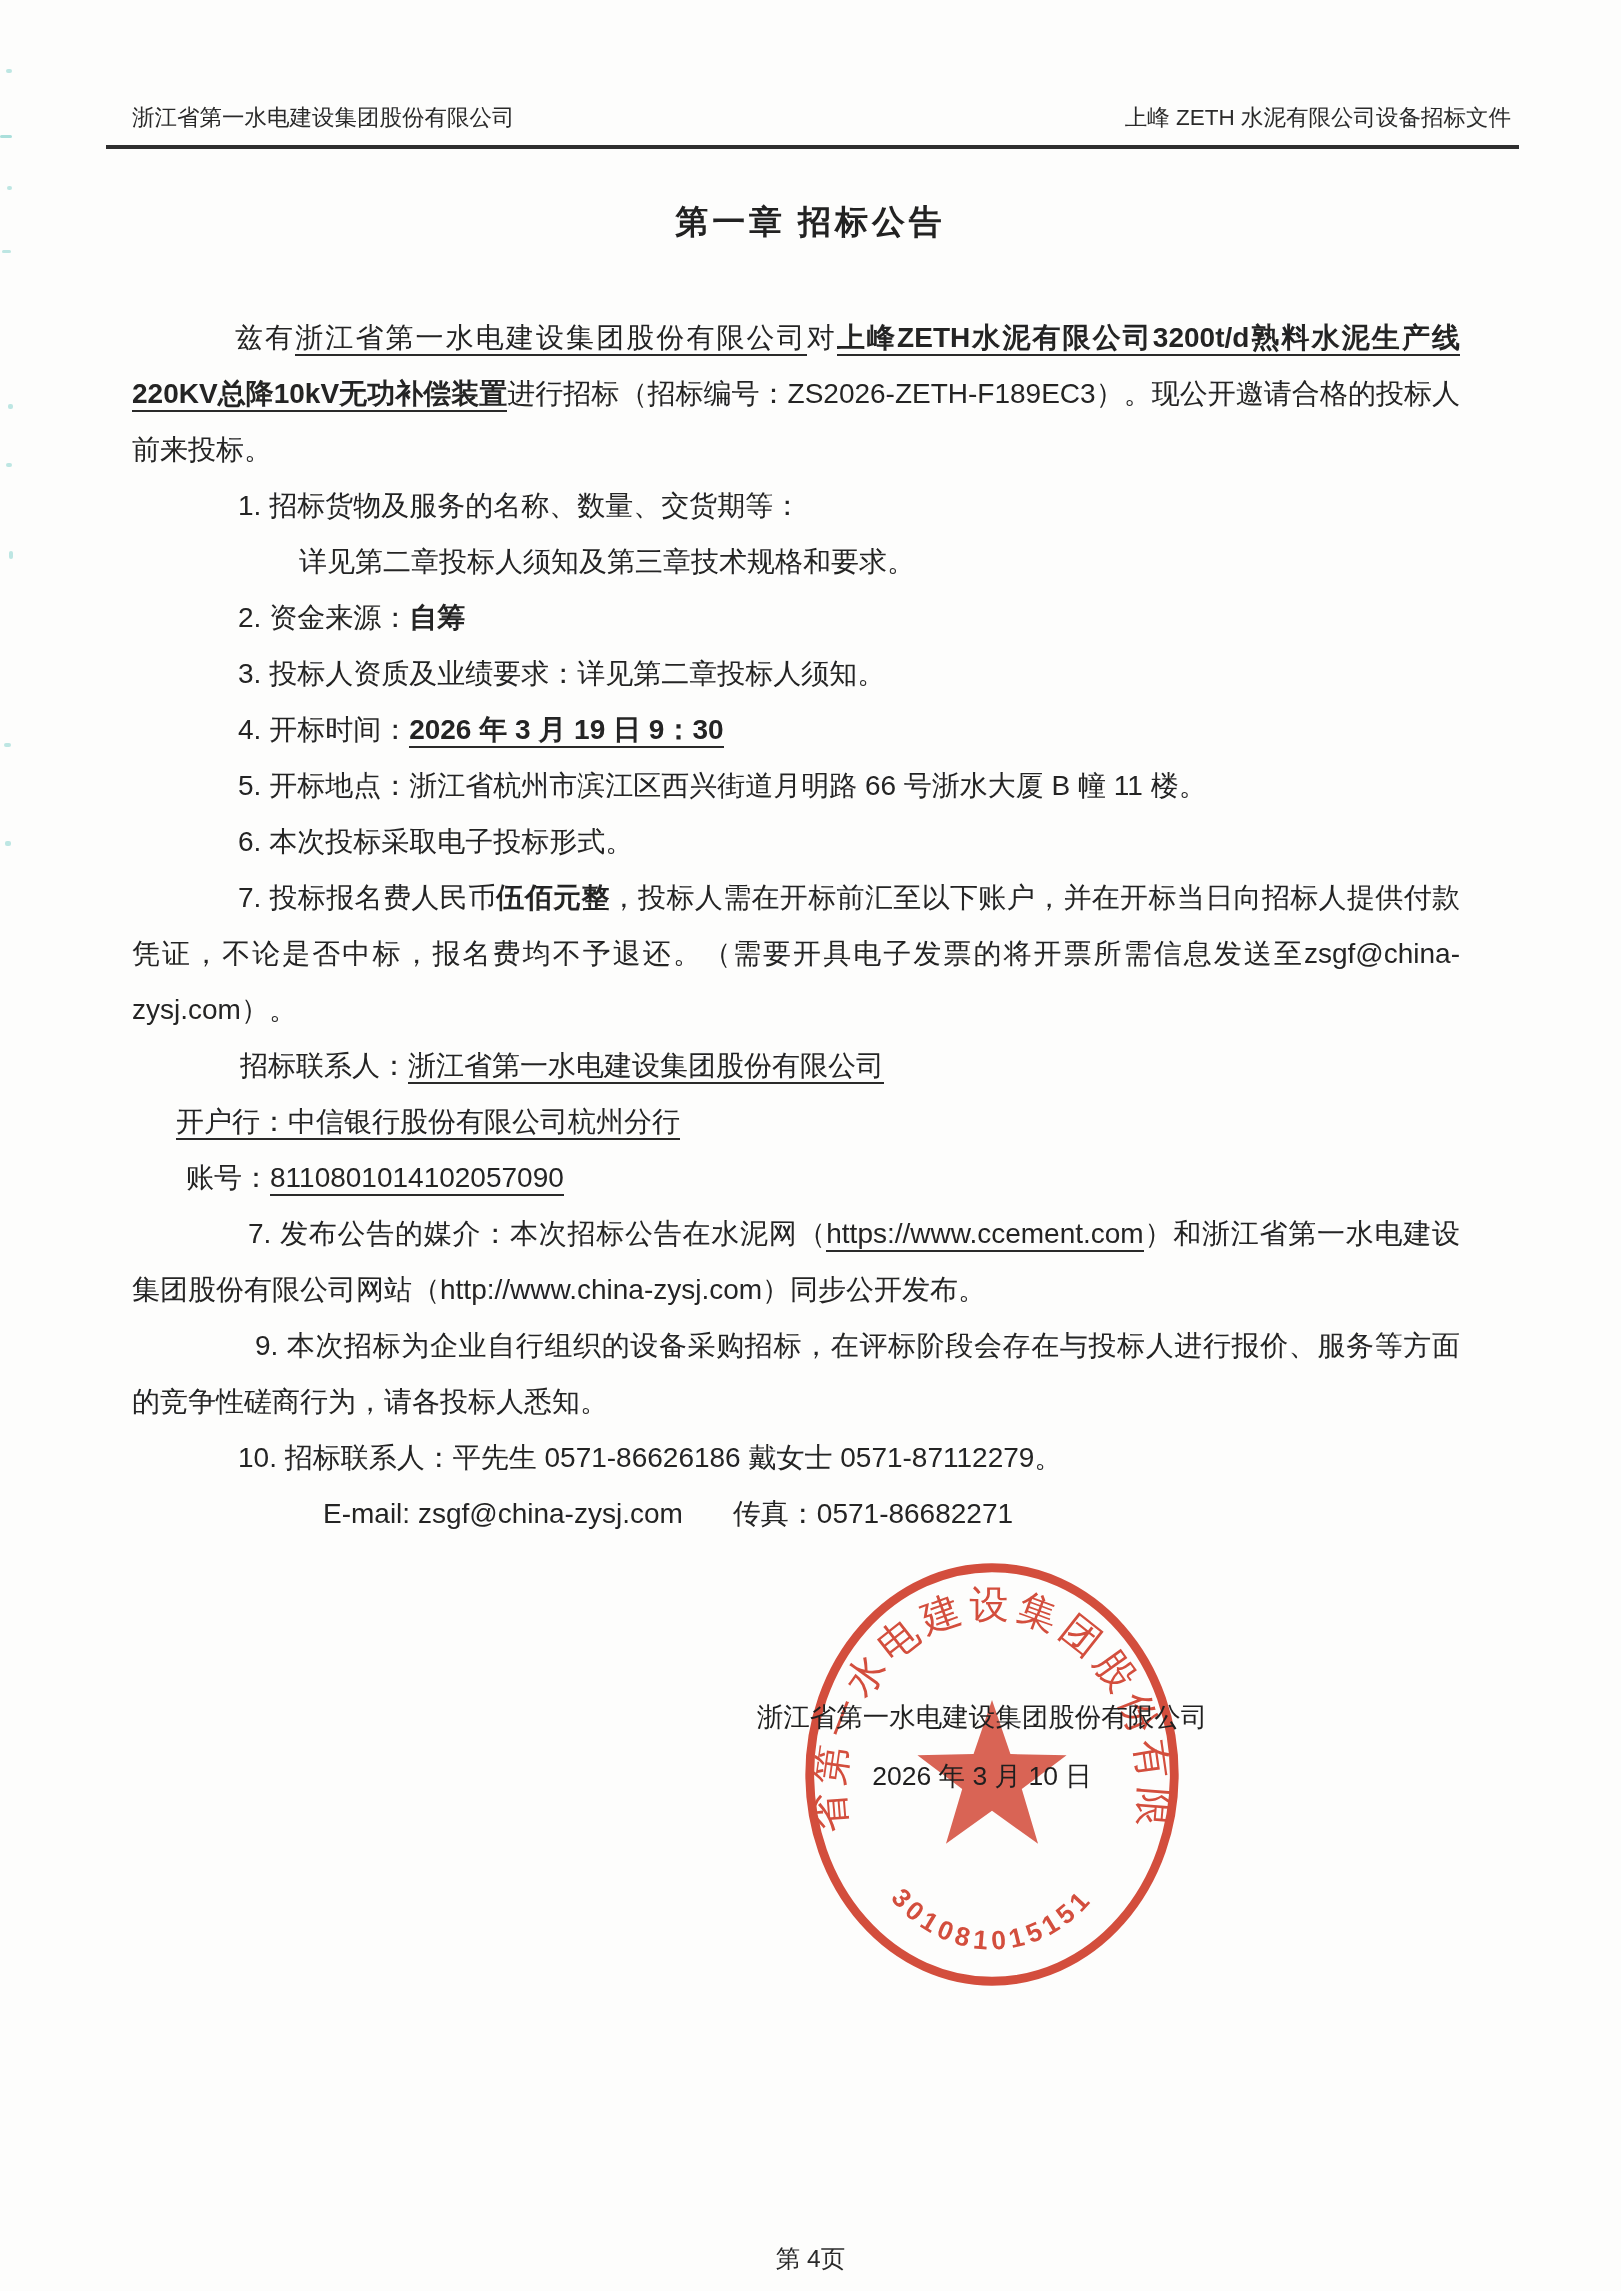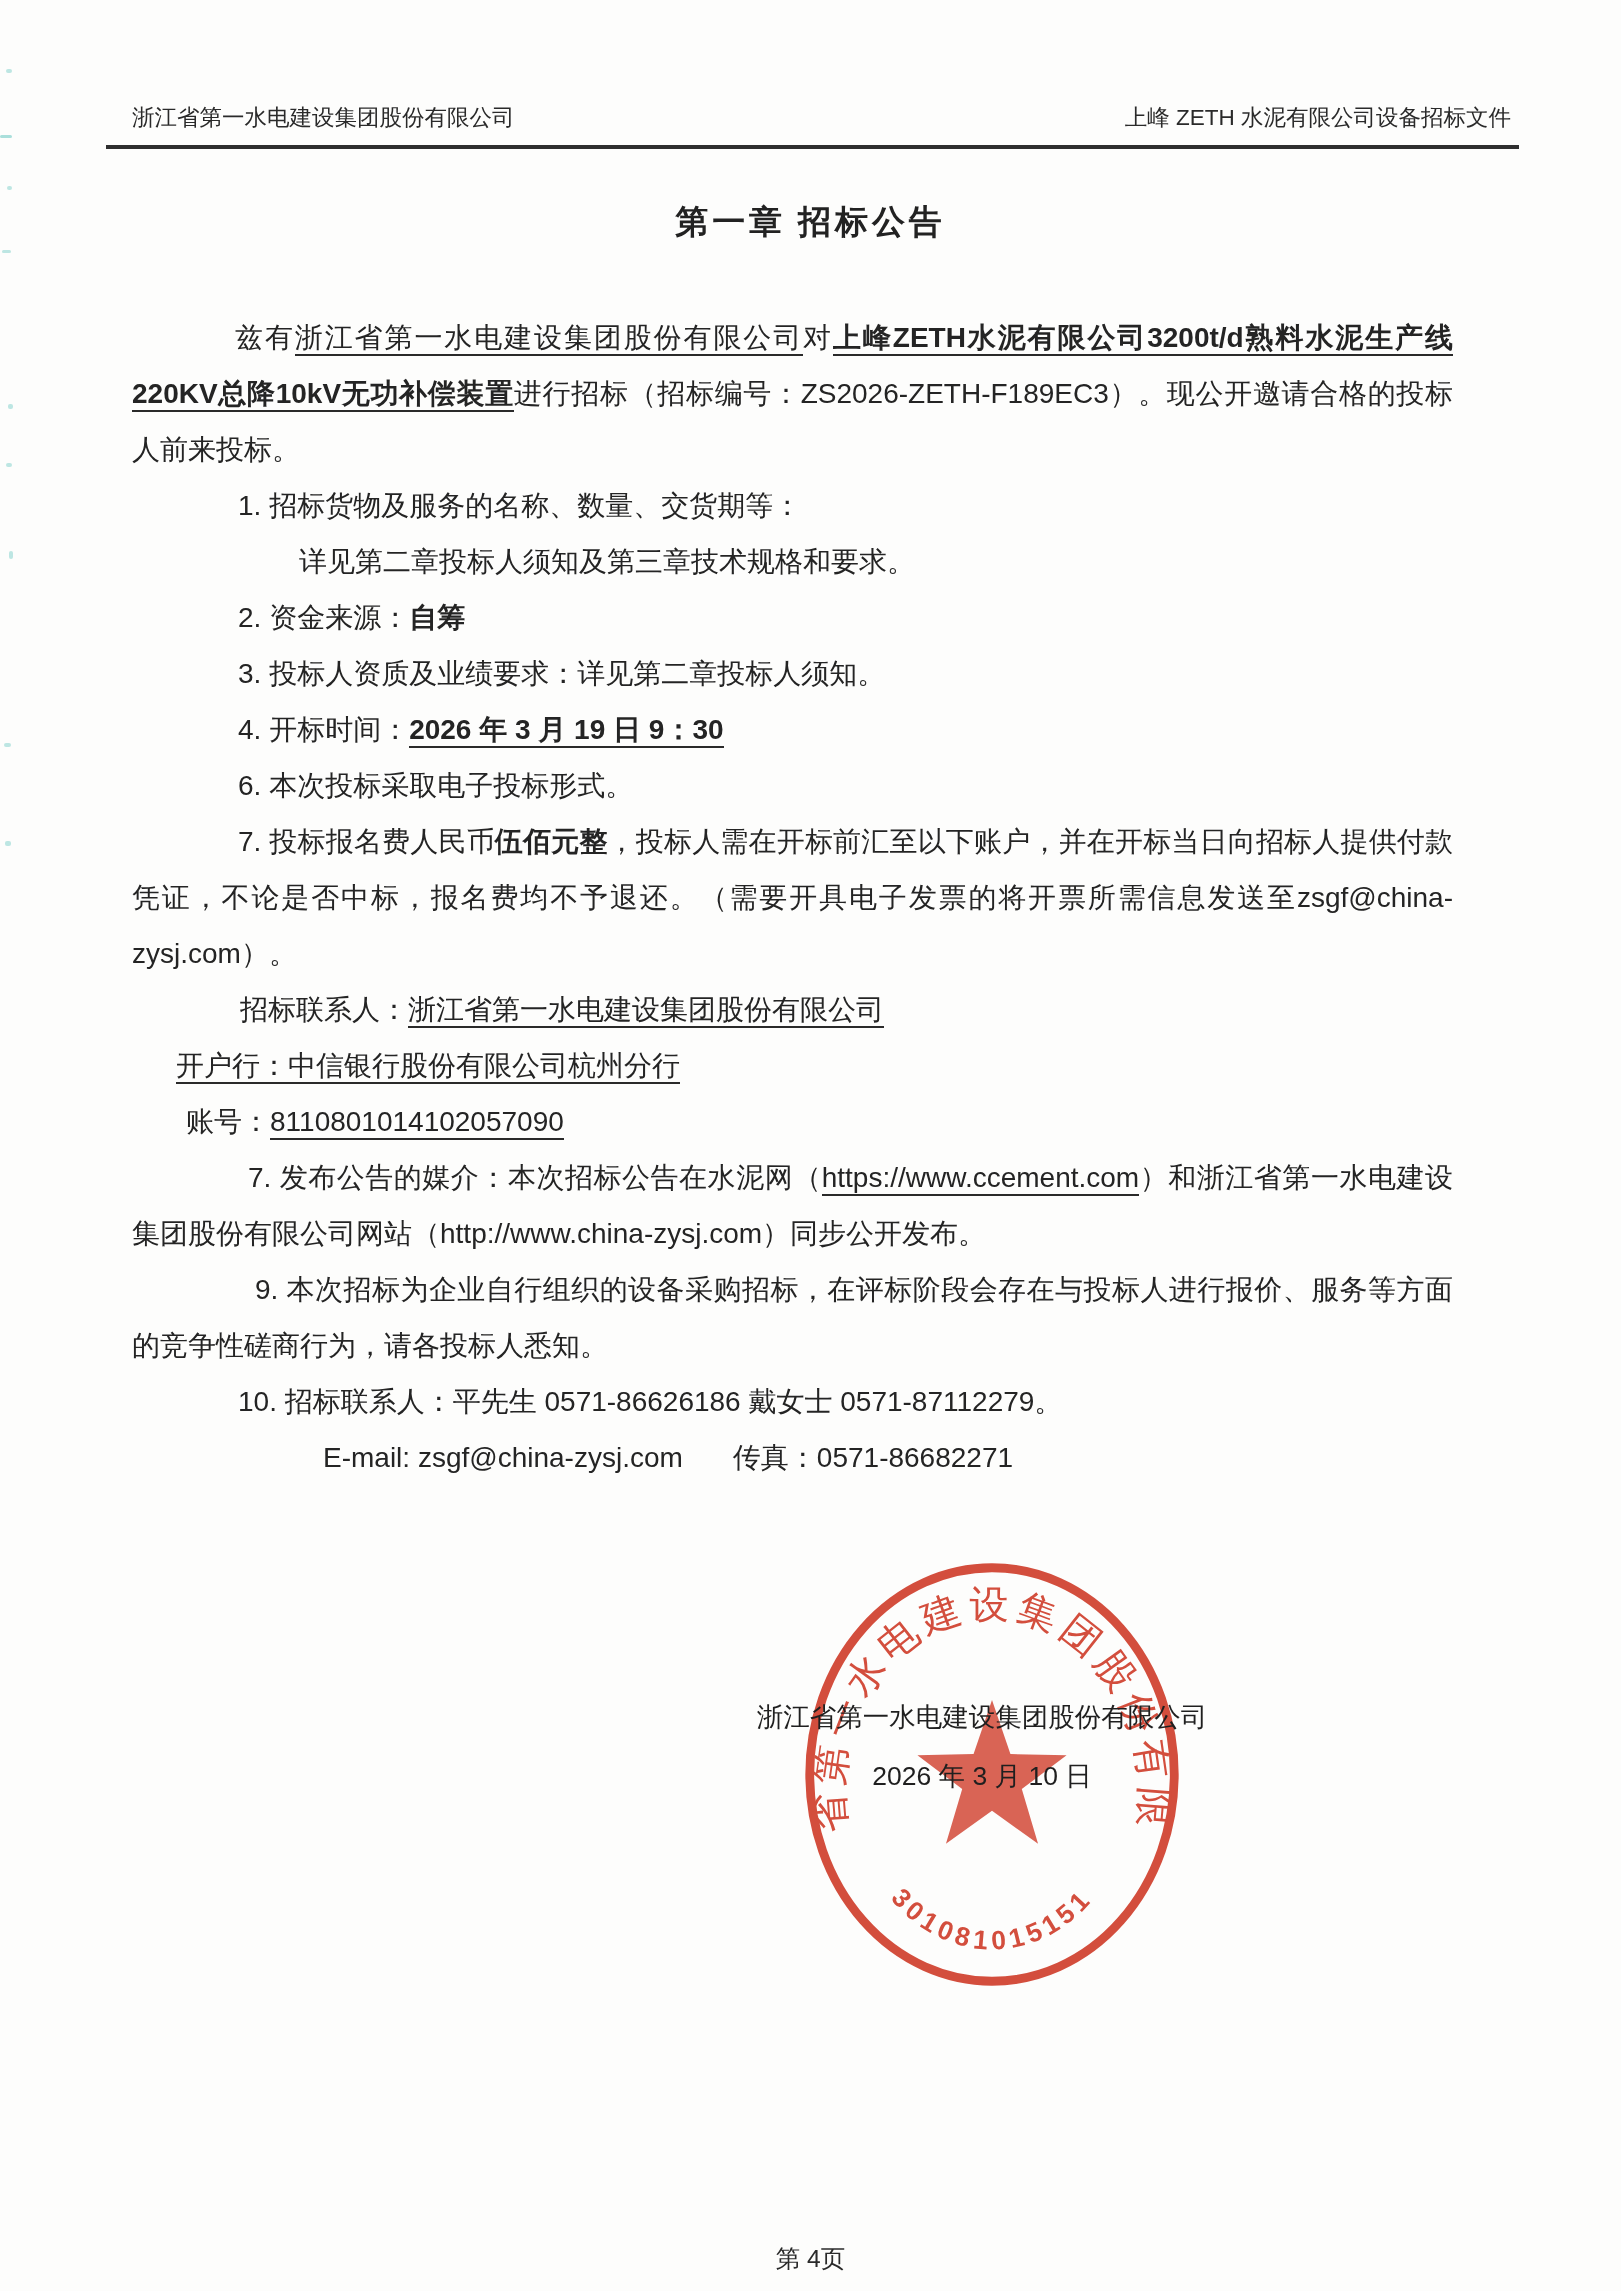--- a/index.html
+++ b/index.html
@@ -10,21 +10,21 @@
   }
   
   .hdr{position:absolute;top:102px;left:132px;right:110px;display:flex;
        justify-content:space-between;font-size:22.5px;color:#2a2a2a;}
   .hdr-rule{position:absolute;top:145px;left:106px;right:102px;height:3.9px;background:#2f2f2f;}
   
   .title{position:absolute;top:200px;left:0;width:100%;text-align:center;
          font-family:"Liberation Serif","DejaVu Serif",serif;font-weight:700;
          font-size:33px;letter-spacing:3.9px;color:#222;}
   
-  .doc{position:absolute;top:310px;left:132px;right:168px;
+  .doc{position:absolute;top:310px;left:132px;right:161px;
        font-size:28px;line-height:56px;text-align:justify;color:#242424;}
   .doc p{margin:0;}
   .u{border-bottom:2px solid #2a2a2a;padding-bottom:1px;}
   .b{font-weight:700;}
   .ind-p1{text-indent:103px;}
   .ind-li{text-indent:106px;}
   .ind-sub{text-indent:167px;}
   .ind-acct{text-indent:108px;}
   .ind-bank{text-indent:44px;}
   .ind-no{text-indent:54px;}
@@ -80,20 +80,21 @@
 
   <p class="ind-li">1. 招标货物及服务的名称、数量、交货期等：</p>
   <p class="ind-sub">详见第二章投标人须知及第三章技术规格和要求。</p>
 
   <p class="ind-li"><span>2. 资金来源：</span><span class="b">自筹</span></p>
 
   <p class="ind-li">3. 投标人资质及业绩要求：详见第二章投标人须知。</p>
 
   <p class="ind-li"><span>4. 开标时间：</span><span class="u b">2026 年 3 月 19 日 9：30</span></p>
 
+  <p class="ind-li">5. 开标地点：浙江省杭州市滨江区西兴街道月明路 66 号浙水大厦 B 幢 11 楼。</p>
   <p class="ind-li">6. 本次投标采取电子投标形式。</p>
 
   <p class="ind-li"><span>7. 投标报名费人民币</span><span class="b">伍佰元整</span><span>，投标人需在开标前汇至以下账户，并在开标当日向招标人提供付款凭证，不论是否中标，报名费均不予退还。（需要开具电子发票的将开票所需信息发送至zsgf@china-zysj.com）。</span></p>
 
   <p class="ind-acct"><span>招标联系人：</span><span class="u">浙江省第一水电建设集团股份有限公司</span></p>
 
   <p class="ind-bank"><span class="u">开户行：中信银行股份有限公司杭州分行</span></p>
 
   <p class="ind-no"><span>账号：</span><span class="u">8110801014102057090</span></p>
 

